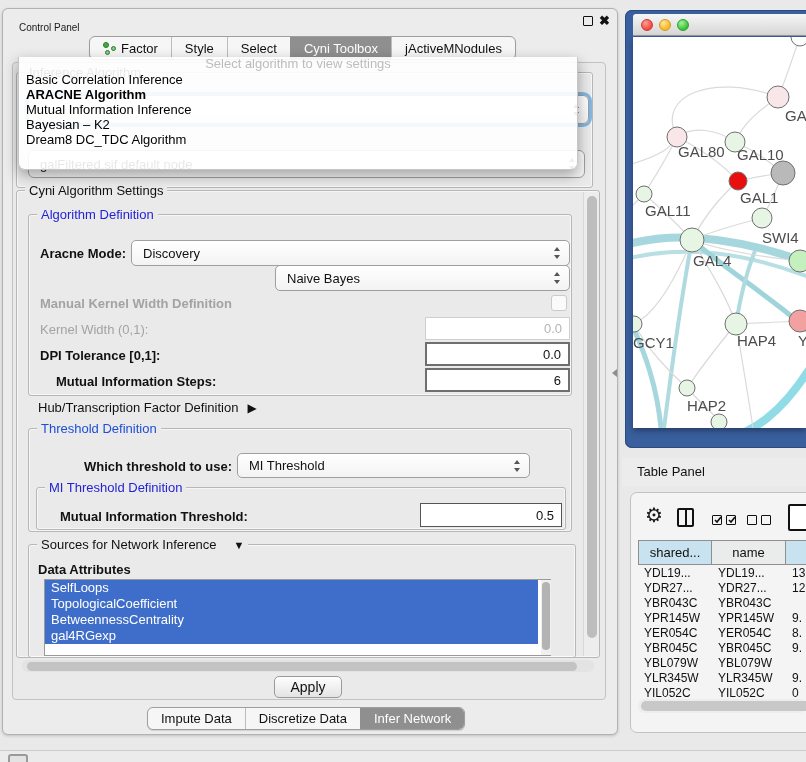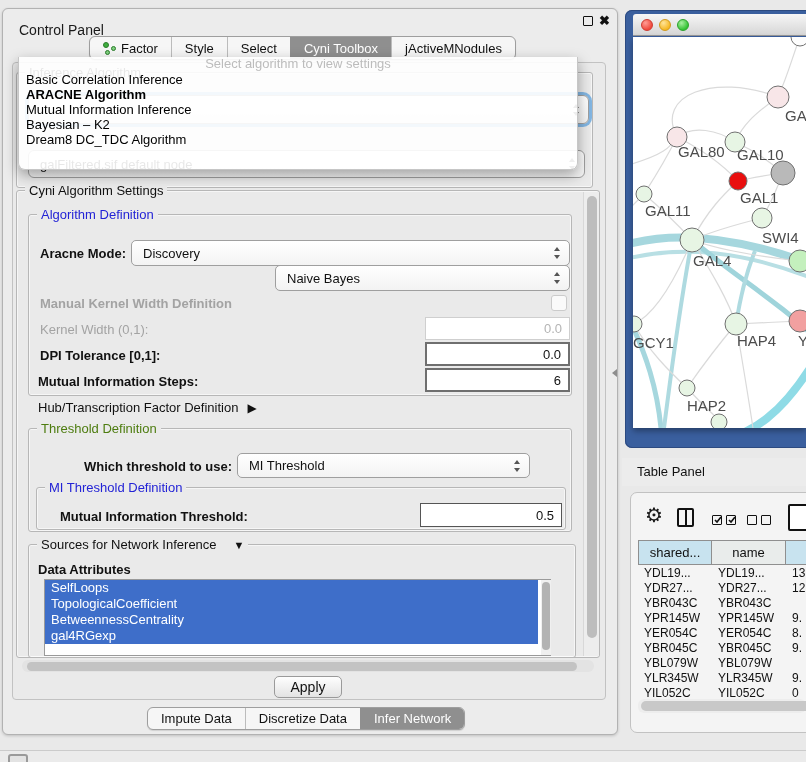--- a/index.html
+++ b/index.html
@@ -9,21 +9,21 @@
     background:#e9e9e9; font-family:"Liberation Sans", sans-serif; font-size:13px; color:#111;
   }
   .abs { position:absolute; }
 
   
   .ctl-win {
     left:2px; top:8px; width:616px; height:727px;
     background:#ececec; border:1px solid #b2b2b2; border-radius:6px;
     box-shadow:0 1px 3px rgba(0,0,0,.18);
   }
-  .ctl-title { left:16px; top:13px; font-size:14px; color:#1a1a1a; }
+  .ctl-title { left:16px; top:13px; font-size:10px; color:#1a1a1a; }
   .restore-box { right:24px; top:7px; width:10px; height:10px; border:1.5px solid #111; border-radius:1px; }
   .close-x { right:7px; top:4px; font-size:13px; font-weight:bold; color:#111; }
 
   
   .seg { display:flex; align-items:stretch; background:#f6f6f6; border:1px solid #9e9e9e;
          border-radius:6px; overflow:hidden; box-shadow:0 1px 1px rgba(0,0,0,.12); }
   .seg .s { display:flex; align-items:center; gap:5px; padding:0 13px; font-size:13px;
             border-left:1px solid #bcbcbc; color:#111; white-space:nowrap; }
   .seg .s:first-child { border-left:none; }
   .seg .s.sel { background:#8f8f8f; color:#fff; border-left-color:#8f8f8f; }
@@ -35,21 +35,21 @@
 
   
   .content-panel { left:12px; top:62px; width:594px; height:638px;
     background:#eaeaea; border:1px solid #c2c2c2; border-radius:4px; }
 
   
   .gbox { border:1px solid #b7b7b7; border-radius:3px;
           box-shadow: inset 0 0 0 1px rgba(255,255,255,.55); }
   .glabel { position:absolute; top:-8px; left:8px; padding:0 4px; background:#eaeaea; font-size:13px; white-space:nowrap; }
   .glabel.blue  { color:#2323d6; }
-  .glabel.green { color:#4d7c0f; }
+  .glabel.green { color:#1d4ed8; }
 
   
   .combo { background:linear-gradient(#ffffff,#f3f3f3); border:1px solid #9f9f9f; border-radius:5px;
            display:flex; align-items:center; padding:0 24px 0 11px; font-size:13px; position:absolute; }
   .combo .spin { position:absolute; right:8px; top:50%; transform:translateY(-50%); width:7px; height:12px; }
   .combo .spin:before, .combo .spin:after { content:""; position:absolute; left:0; border-left:3.5px solid transparent; border-right:3.5px solid transparent; }
   .combo .spin:before { top:0; border-bottom:4.5px solid #555; }
   .combo .spin:after { bottom:0; border-top:4.5px solid #555; }
   .field { position:absolute; background:#fff; display:flex; align-items:center; justify-content:flex-end;
            padding:0 7px; font-size:13px; border:2px solid #6f6f6f; }
@@ -200,21 +200,21 @@
   <div class="abs lbl b dis" style="left:40px; top:296px;">Manual Kernel Width Definition</div>
   <div class="abs" style="left:551px; top:295px; width:16px; height:16px; border:1px solid #cbcbcb; border-radius:3px; background:#fafafa;"></div>
   <div class="abs lbl dis" style="left:40px; top:322px;">Kernel Width (0,1):</div>
   <div class="field disabled" style="left:425px; top:317px; width:145px; height:23px;">
     <span>0.0</span>
   </div>
   <div class="abs lbl b" style="left:40px; top:348px;">DPI Tolerance [0,1]:</div>
   <div class="field" style="left:425px; top:342px; width:145px; height:24px;">
     <span>0.0</span>
   </div>
-  <div class="abs lbl b" style="left:38px; top:374px;text-align:right;">Mutual Information Steps:</div>
+  <div class="abs lbl b" style="left:56px; top:374px;text-align:right;">Mutual Information Steps:</div>
   <div class="field" style="left:425px; top:368px; width:145px; height:24px;">
     <span>6</span>
   </div>
 
   <div class="abs lbl" style="left:38px; top:400px; display:flex; gap:9px; align-items:center;">
     <span>Hub/Transcription Factor Definition</span>
     <span style="font-size:12px;">▶</span>
   </div>
 
   <div class="abs gbox" style="left:28px; top:428px; width:544px; height:104px;">

